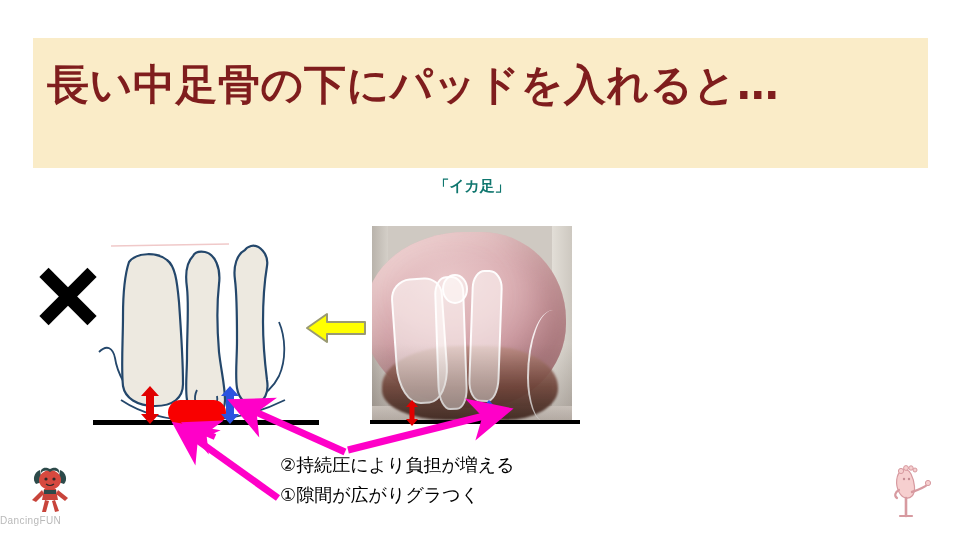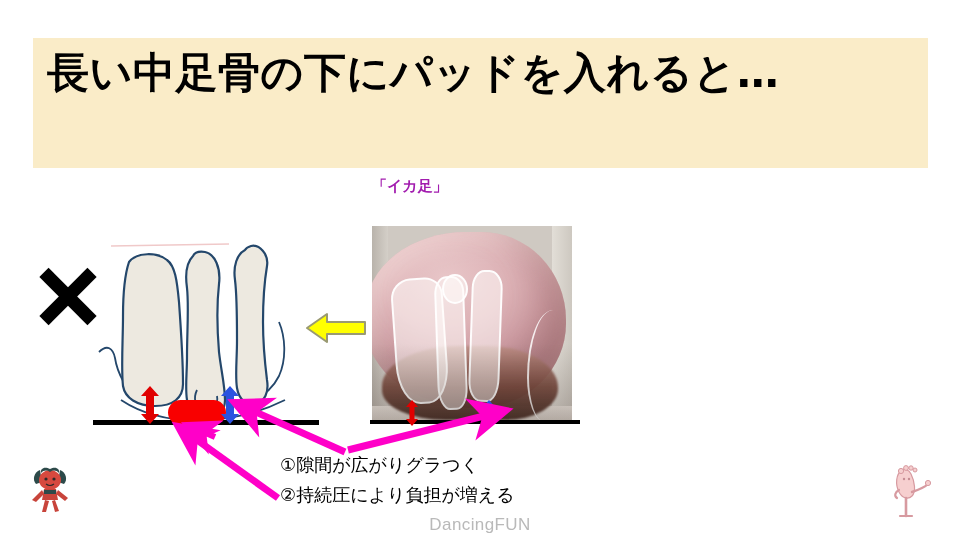--- a/index.html
+++ b/index.html
@@ -11,34 +11,36 @@
   #slide{position:absolute;left:0;top:0;width:960px;height:540px;background:#fff;}
 
   
   .title-banner{
     position:absolute;left:33px;top:38px;width:895px;height:130px;
     background:#FAECC8;
     box-sizing:border-box;
     padding:6px 0 0 14px;
   }
   .title-line{
-    color:#000000;
+    color:#7f1d1d;
     font-family:"DejaVu Sans","Liberation Sans",sans-serif;
     font-weight:700;
     font-size:42px;
     line-height:58px;
     letter-spacing:0.5px;
     white-space:nowrap;
+    margin-top:12px;
   }
 
   
   .photo-caption{
     position:absolute;left:372px;top:176px;width:200px;
+    text-align:center;
     font-family:Liberation Sans, sans-serif;
-    font-weight:700;font-size:15px;line-height:20px;color:#a21caf;
+    font-weight:700;font-size:15px;line-height:20px;color:#0f766e;
   }
 
   
   .photo-wrap{
     position:absolute;left:372px;top:226px;width:200px;height:196px;
     overflow:hidden;
     background:#cfc9c2;
   }
   .photo-bg{
     position:absolute;inset:0;
@@ -102,22 +104,22 @@
 
   
   .annotations{
     position:absolute;left:280px;top:450px;
     font-family:"DejaVu Sans","Liberation Sans",sans-serif;
     font-size:18px;line-height:30px;color:#000;
   }
 
   
   .footer-brand{
-    position:absolute;left:0;top:515px;width:960px;text-align:center;
-    font-family:"Liberation Sans",sans-serif;font-size:17px;color:#b9b9b9;letter-spacing:.4px;
+    position:absolute;left:0;top:515px;width:960px;text-align:left;
+    font-family:"Liberation Sans",sans-serif;font-size:10px;color:#b9b9b9;letter-spacing:.4px;
   }
 
   
   .mascot{position:absolute;width:44px;height:58px;}
   .mascot-left{left:28px;top:460px;}
   .mascot-right{left:888px;top:462px;}
 </style>
 </head>
 <body>
 
@@ -212,22 +214,22 @@
     <line x1="345" y1="452" x2="240" y2="405" stroke="#FF00C8" stroke-width="7" marker-end="url(#mgHead)"></line>
 
     <line x1="348" y1="450" x2="500" y2="412" stroke="#FF00C8" stroke-width="7" marker-end="url(#mgHead)"></line>
 
     <line x1="278" y1="498" x2="183" y2="430" stroke="#FF00C8" stroke-width="7" marker-end="url(#mgHead)"></line>
 
     <line x1="215" y1="437" x2="192" y2="427" stroke="#FF00C8" stroke-width="6" marker-end="url(#mgHead)"></line>
   </svg>
 
   <div class="annotations">
+    <div>②持続圧により負担が増える</div>
     <div>①隙間が広がりグラつく</div>
-    <div>②持続圧により負担が増える</div>
   </div>
 
   <svg class="mascot mascot-left" viewBox="0 0 44 58">
     <path d="M12 10 C6 12 4 20 8 24 L14 22 Z" fill="#2d4a4a"></path>
     <path d="M32 10 C38 12 40 20 36 24 L30 22 Z" fill="#2d4a4a"></path>
     <ellipse cx="22" cy="20" rx="11" ry="10" fill="#d6493f"></ellipse>
     <path d="M22 9 C16 6 12 9 13 13 C16 10 19 10 22 12 C25 10 28 10 31 13 C32 9 28 6 22 9 Z" fill="#2d4a4a"></path>
     <circle cx="18" cy="19" r="1.6" fill="#2a2a2a"></circle>
     <circle cx="26" cy="19" r="1.6" fill="#2a2a2a"></circle>
     <path d="M18 24 Q22 27 26 24" stroke="#2a2a2a" stroke-width="1.2" fill="none"></path>

